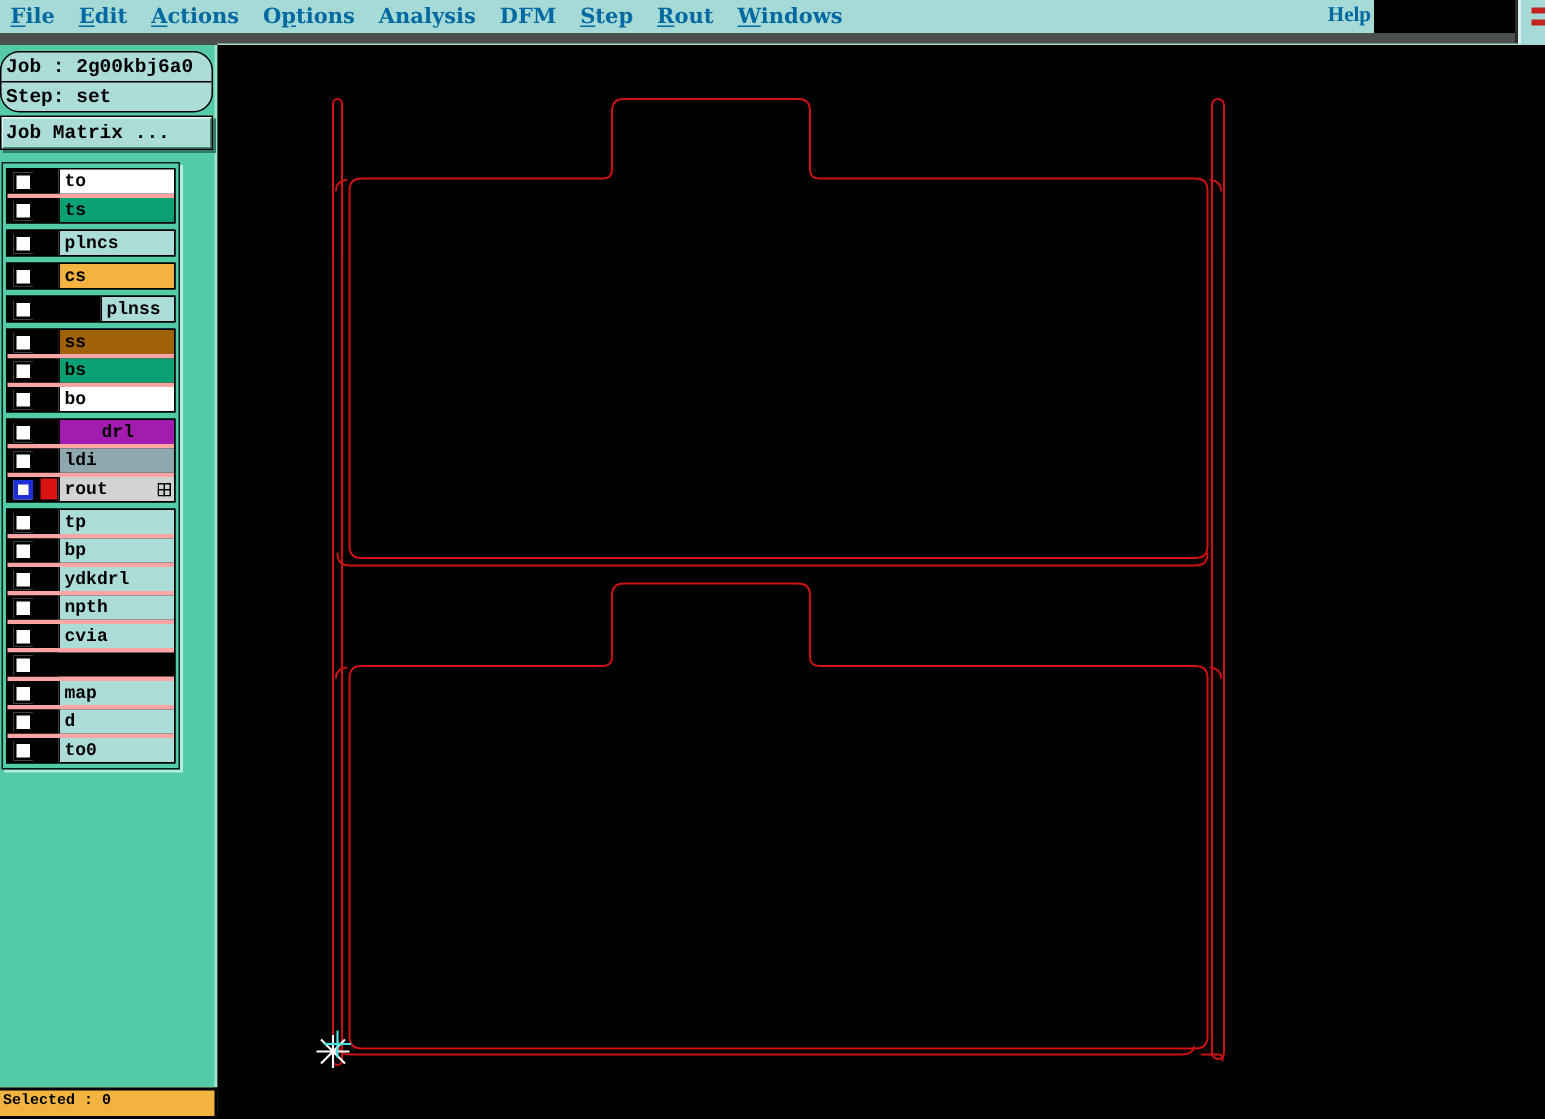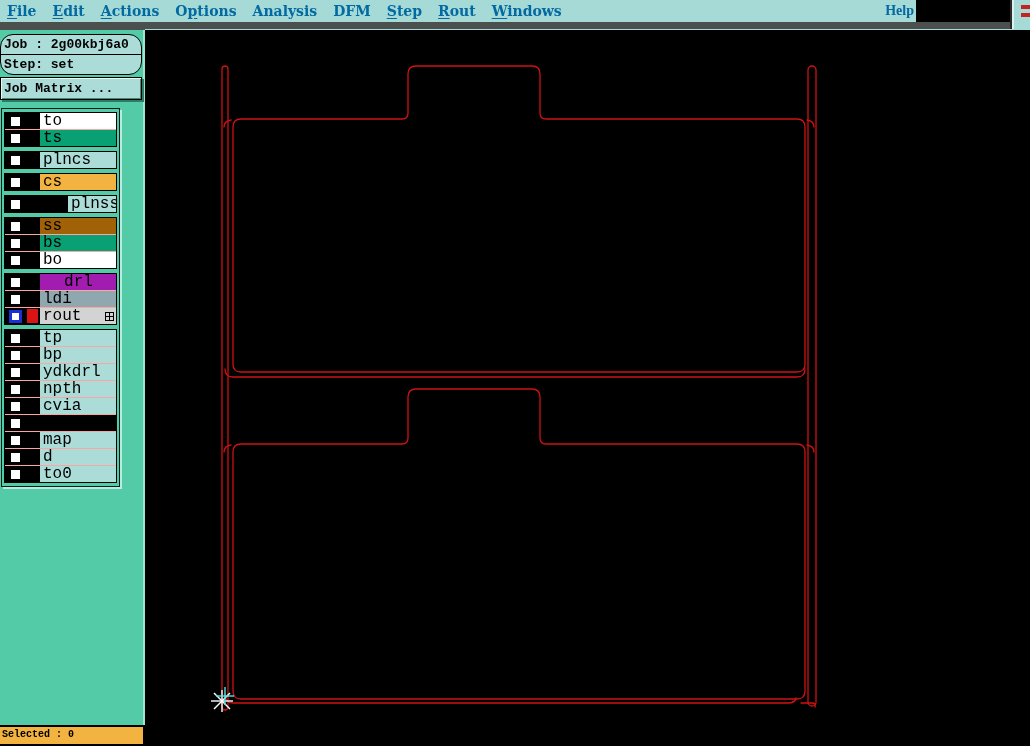--- a/index.html
+++ b/index.html
@@ -51,29 +51,29 @@
   }
   
   #layer-list{
     position:absolute;left:1px;top:78px;width:119px;
     border:1px solid #03201a;box-shadow:2px 2px 0 #b9ece0;
     display:flex;flex-direction:column;gap:4px;
     padding:3px 2px;box-sizing:border-box;
   }
   .layer-group{border:1px solid #000;background:#000;}
   .layer-row{display:flex;height:16px;align-items:stretch;}
-  .layer-row + .layer-row{border-top:1px solid #fca5a5;}
+  .layer-row + .layer-row{border-top:3px solid #fca5a5;}
   .cb-tile{width:21px;background:#000;display:flex;align-items:center;justify-content:center;flex:none;}
   .cb{width:13px;height:13px;box-sizing:border-box;background:#fff;border:2px solid #000;cursor:default;}
   .cb.active{border:3px solid #1b2fd4;}
   .swatch{width:13px;flex:none;background:#000;}
   .swatch.colored{border:1px solid #000;box-sizing:border-box;}
   .layer-label{
     flex:1;border-left:1px solid #000;
-    font-weight:normal;font-size:16px;color:#000;
+    font-weight:bold;font-size:12px;color:#000;
     display:flex;align-items:center;justify-content:space-between;
     padding:0 2px 0 3px;white-space:nowrap;overflow:hidden;cursor:default;
   }
   .mini-grid-icon{flex:none;display:block;}
   
   #status-bar{
     position:absolute;left:0;top:725px;width:145px;height:21px;
     background:#f2b340;border:2px solid #000;border-left:none;box-sizing:border-box;
     font-weight:bold;font-size:10px;line-height:16px;color:#000;padding-left:2px;
   }

